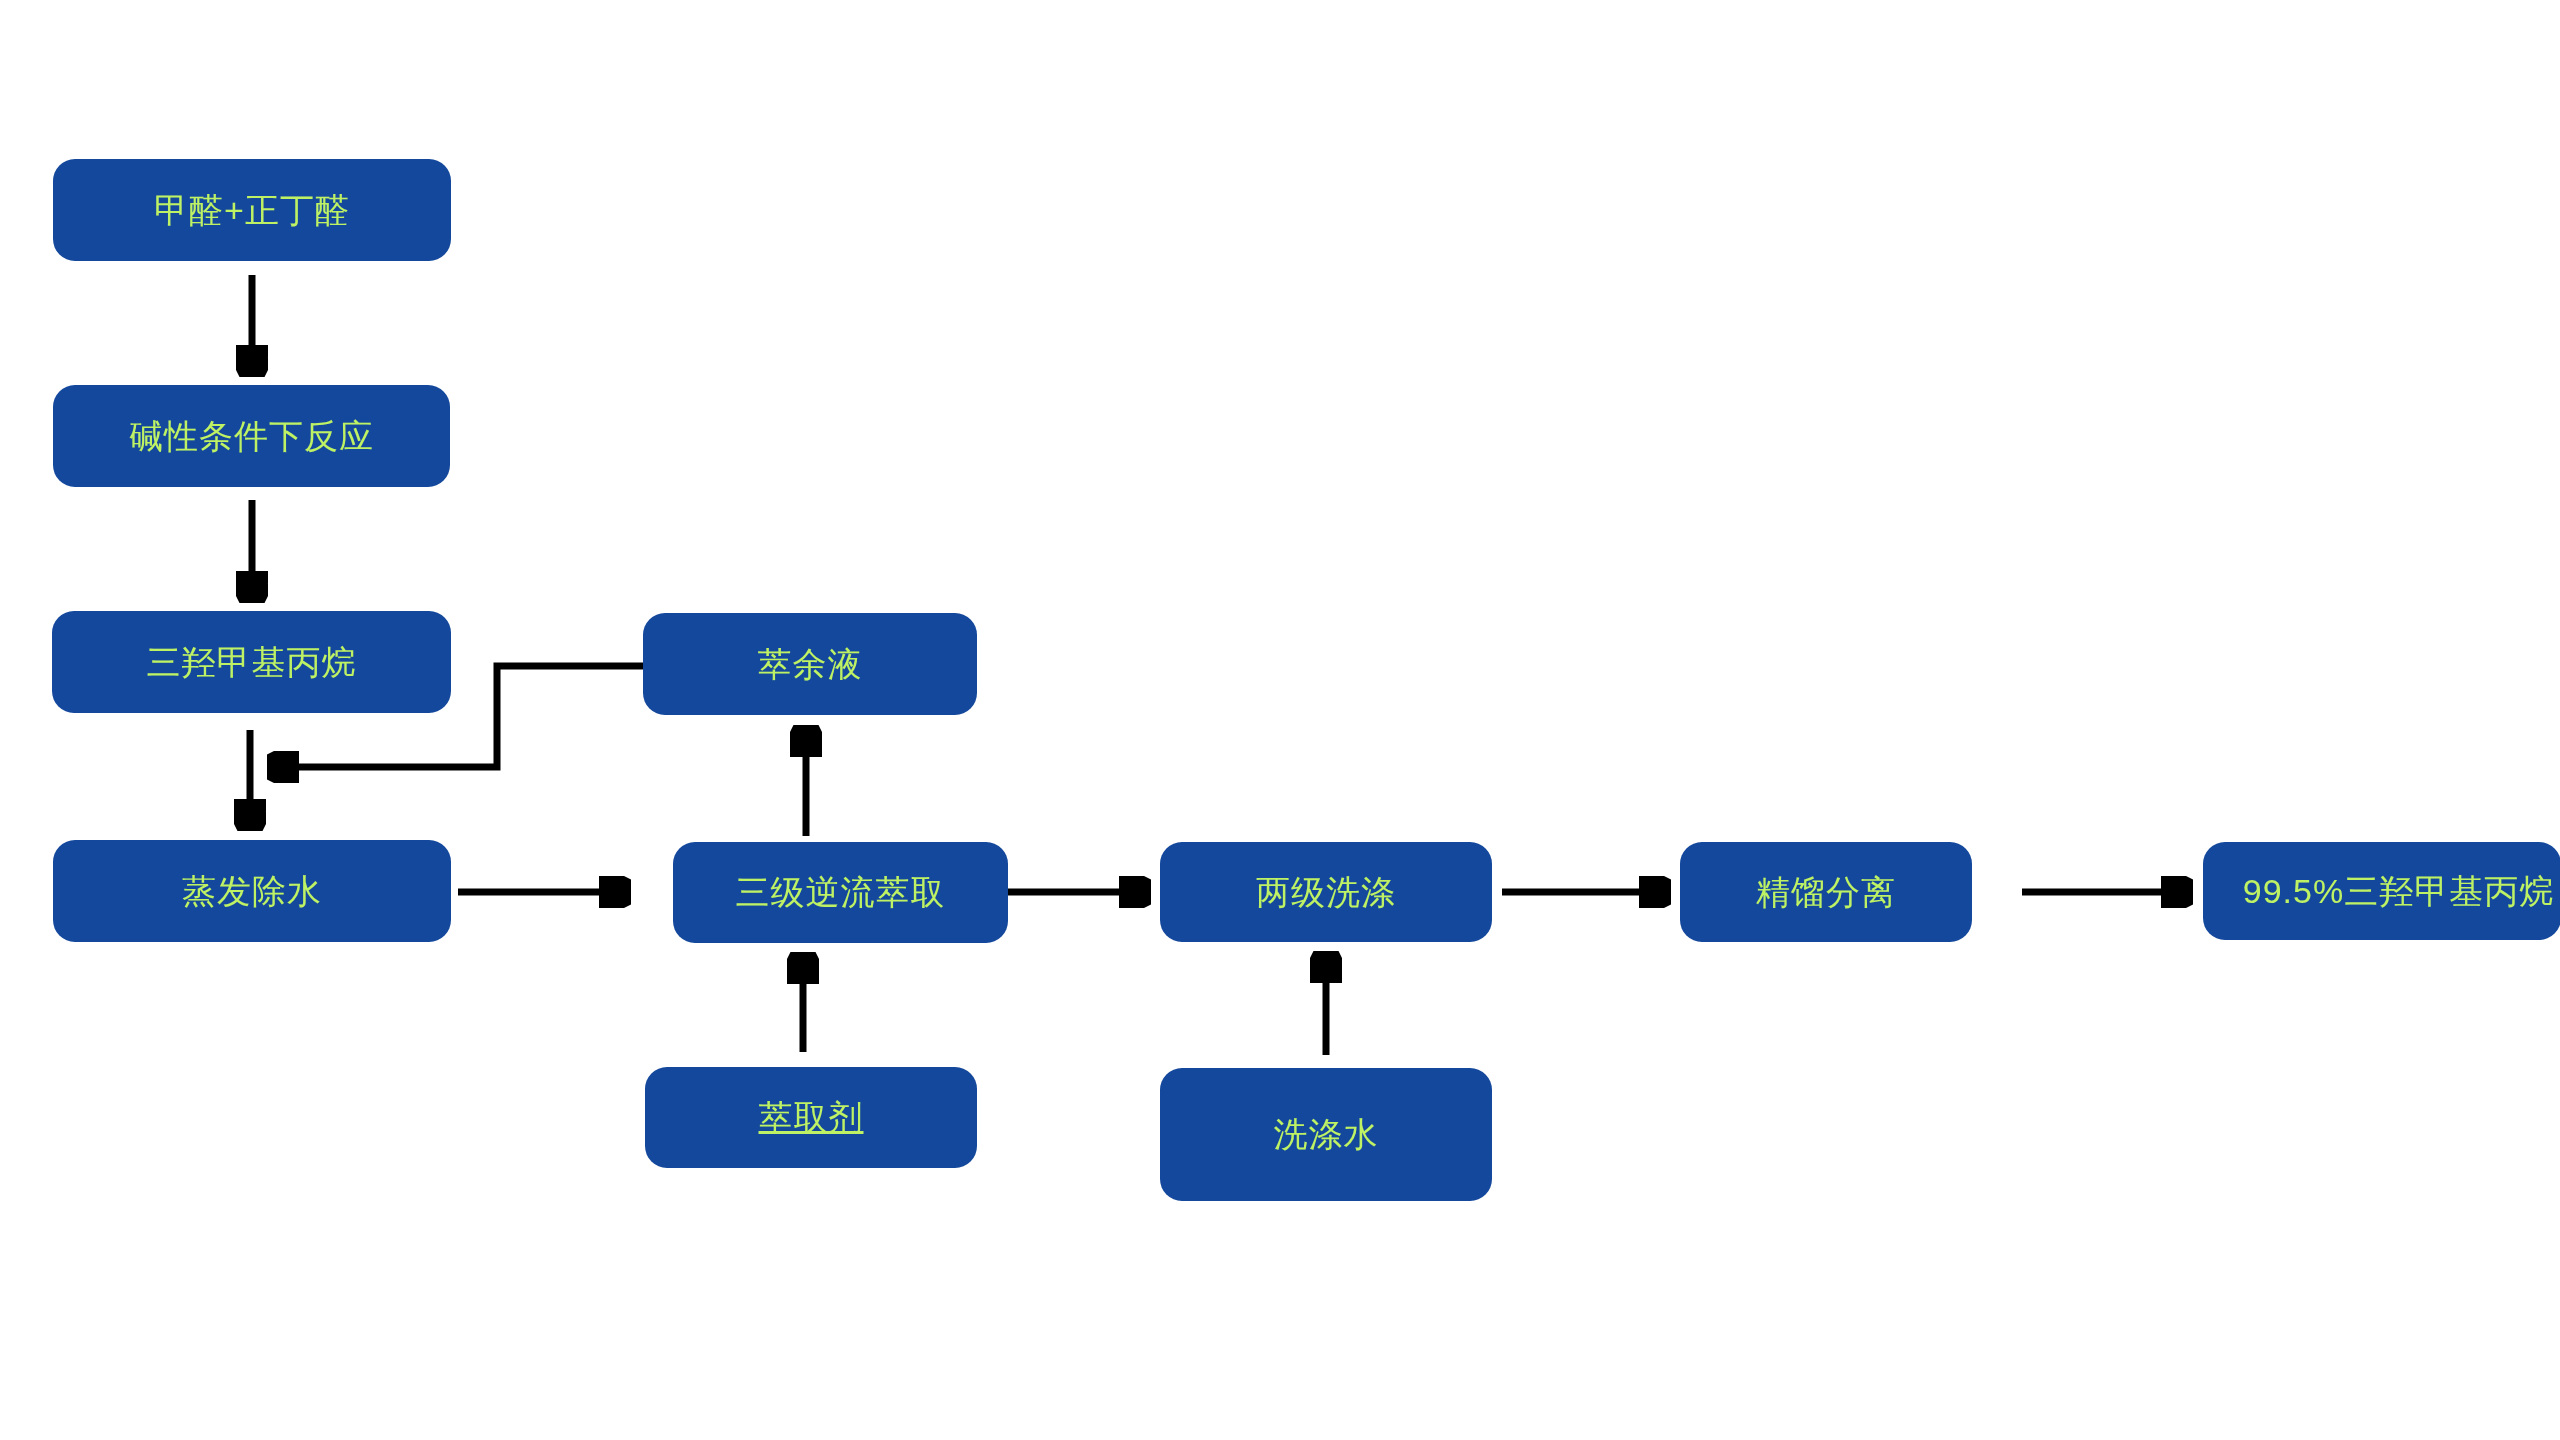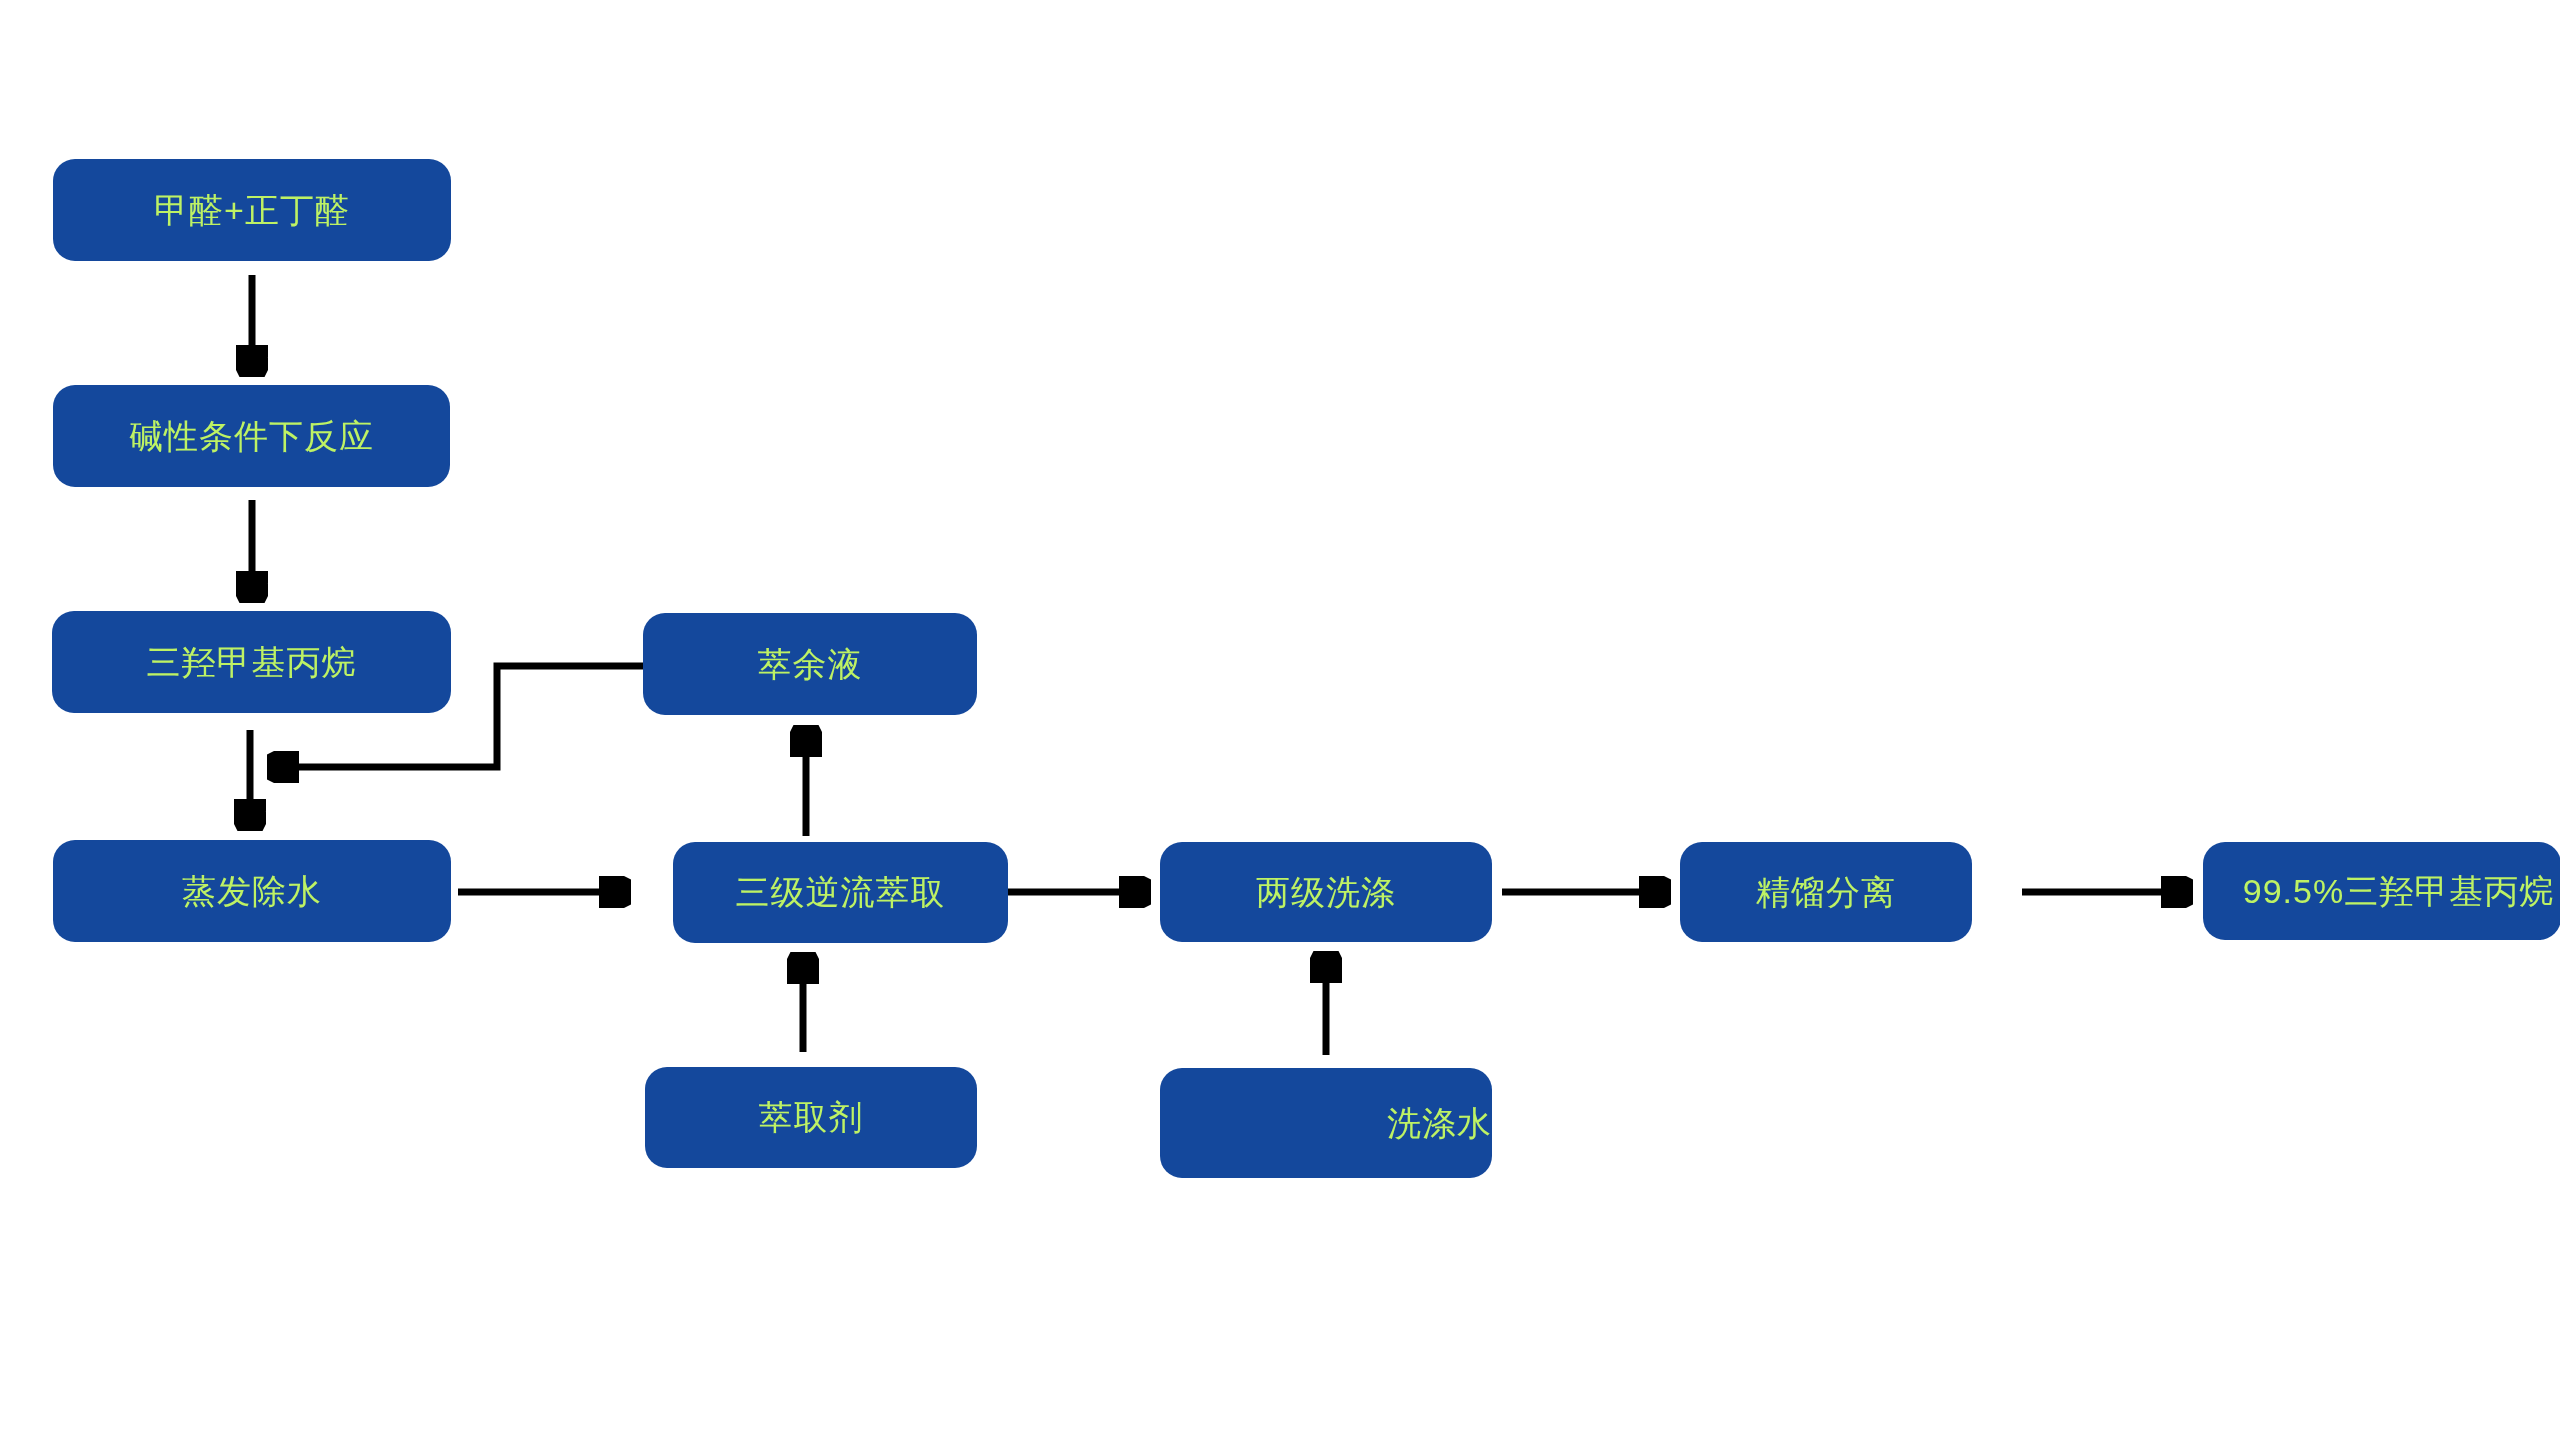--- a/index.html
+++ b/index.html
@@ -83,29 +83,29 @@
   </div>
 
   <div class="node" style="left:643px; top:613px;  width:334px; height:102px;">
     <span>萃余液</span>
   </div>
 
   <div class="node" style="left:640px; top:842px;  width:335px; height:101px;margin-left:33px;">
     <span>三级逆流萃取</span>
   </div>
 
-  <div class="node" style="left:645px; top:1067px; width:332px; height:101px;">
+  <div class="node" style="left:645px; top:1067px; width:332px; height:101px;text-decoration:underline;">
     <span>萃取剂</span>
   </div>
 
   <div class="node" style="left:1160px; top:842px; width:332px; height:100px;">
     <span>两级洗涤</span>
   </div>
 
-  <div class="node" style="left:1160px; top:1068px; width:332px; height:110px;justify-content:flex-end;">
+  <div class="node" style="left:1160px; top:1068px; width:332px; height:133px;">
     <span>洗涤水</span>
   </div>
 
   <div class="node" style="left:1680px; top:842px; width:292px; height:100px;">
     <span>精馏分离</span>
   </div>
 
   <div class="node" style="left:2203px; top:842px; width:325px; height:98px;padding-left:33px;">
     <span>99.5%三羟甲基丙烷</span>
   </div>

